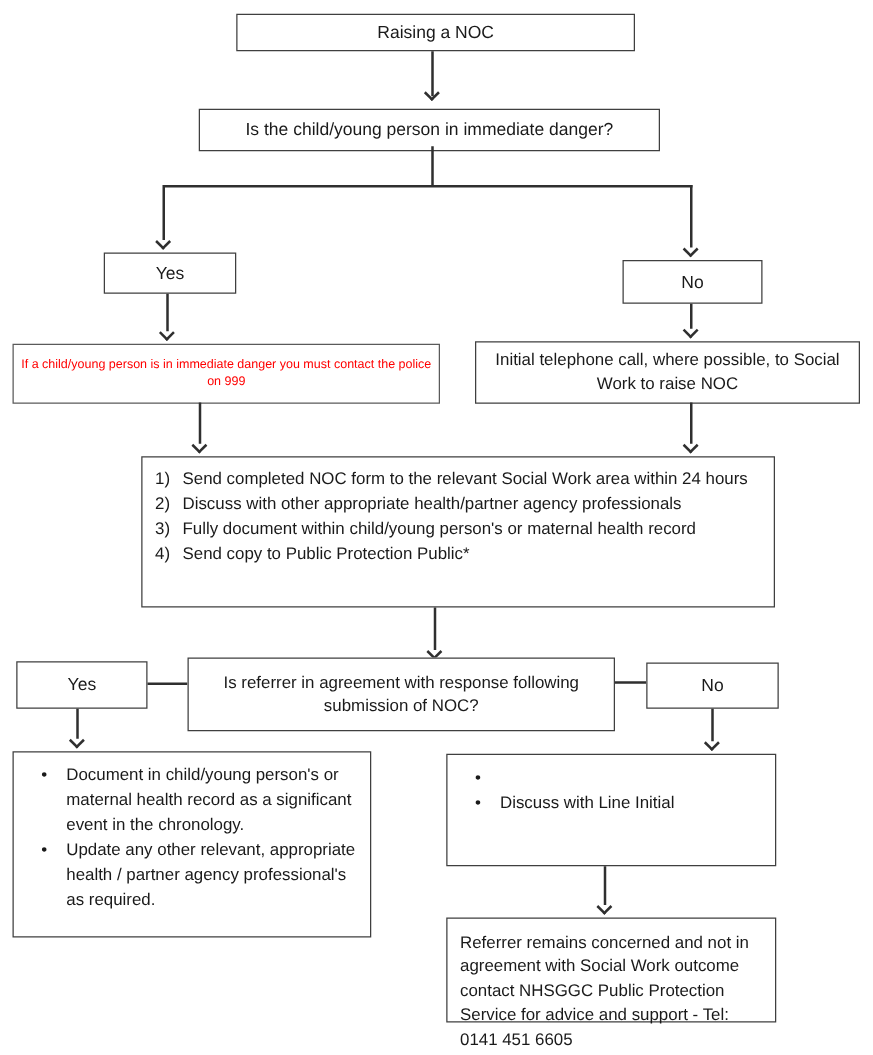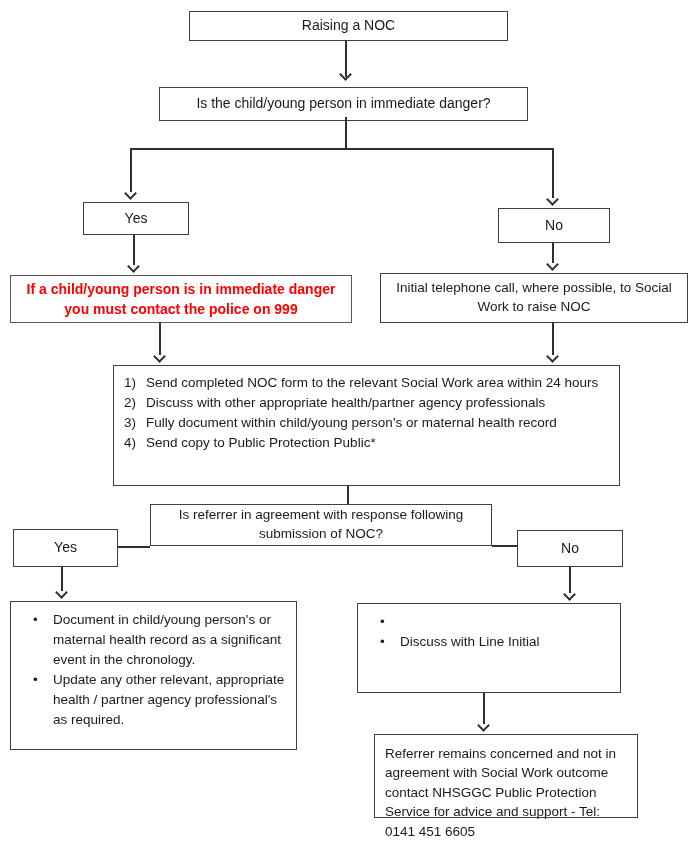--- a/index.html
+++ b/index.html
@@ -26,22 +26,22 @@
   .node.center {
     display:flex;
     align-items:center;
     justify-content:center;
     text-align:center;
     padding:2px 4px;
   }
   .fs14 { font-size:14px; }
   .danger-text {
     color:#ff0000;
-    font-weight:bold;
-    font-size:14px;
+    font-weight:normal;
+    font-size:10px;
     line-height:1.45;
   }
   .list-box { padding:7px 10px 7px 10px; }
   .bullet-box { padding:8px 8px 8px 16px; }
   .li-row {
     display:flex;
     align-items:flex-start;
     line-height:1.48;
   }
   .li-marker {
@@ -129,21 +129,21 @@
       </div>
     </div>
 
   <div class="vline" style="left:347px;top:486px;height:34px"></div>
   <div class="chev" style="left:343px;top:517px"></div>
 
   <div class="node center fs14" style="left:13px;top:529px;width:105px;height:38px">
     <span>Yes</span>
   </div>
   <div class="hline" style="left:118px;top:546px;width:32px"></div>
-  <div class="node center" style="left:150px;top:504px;width:342px;height:42px">
+  <div class="node center" style="left:150px;top:526px;width:342px;height:59px">
     <span>Is referrer in agreement with response following submission of NOC?</span>
   </div>
   <div class="hline" style="left:492px;top:545px;width:25px"></div>
   <div class="node center fs14" style="left:517px;top:530px;width:106px;height:37px">
     <span>No</span>
   </div>
 
   <div class="vline" style="left:61px;top:567px;height:24px"></div>
   <div class="chev" style="left:57px;top:588px"></div>
 
@@ -167,17 +167,17 @@
       </div>
       <div class="li-row">
         <span class="li-marker">•</span>
         <span class="li-text">Discuss with Line Initial</span>
       </div>
     </div>
 
   <div class="vline" style="left:483px;top:693px;height:31px"></div>
   <div class="chev" style="left:479px;top:721px"></div>
 
-  <div class="node plain-text" style="left:374px;top:734px;width:264px;height:84px">
+  <div class="node plain-text" style="left:357px;top:734px;width:264px;height:84px">
     <span>Referrer remains concerned and not in agreement with Social Work outcome contact NHSGGC Public Protection Service for advice and support - Tel: 0141 451 6605</span>
   </div>
 
 </div>
 
 </body></html>

